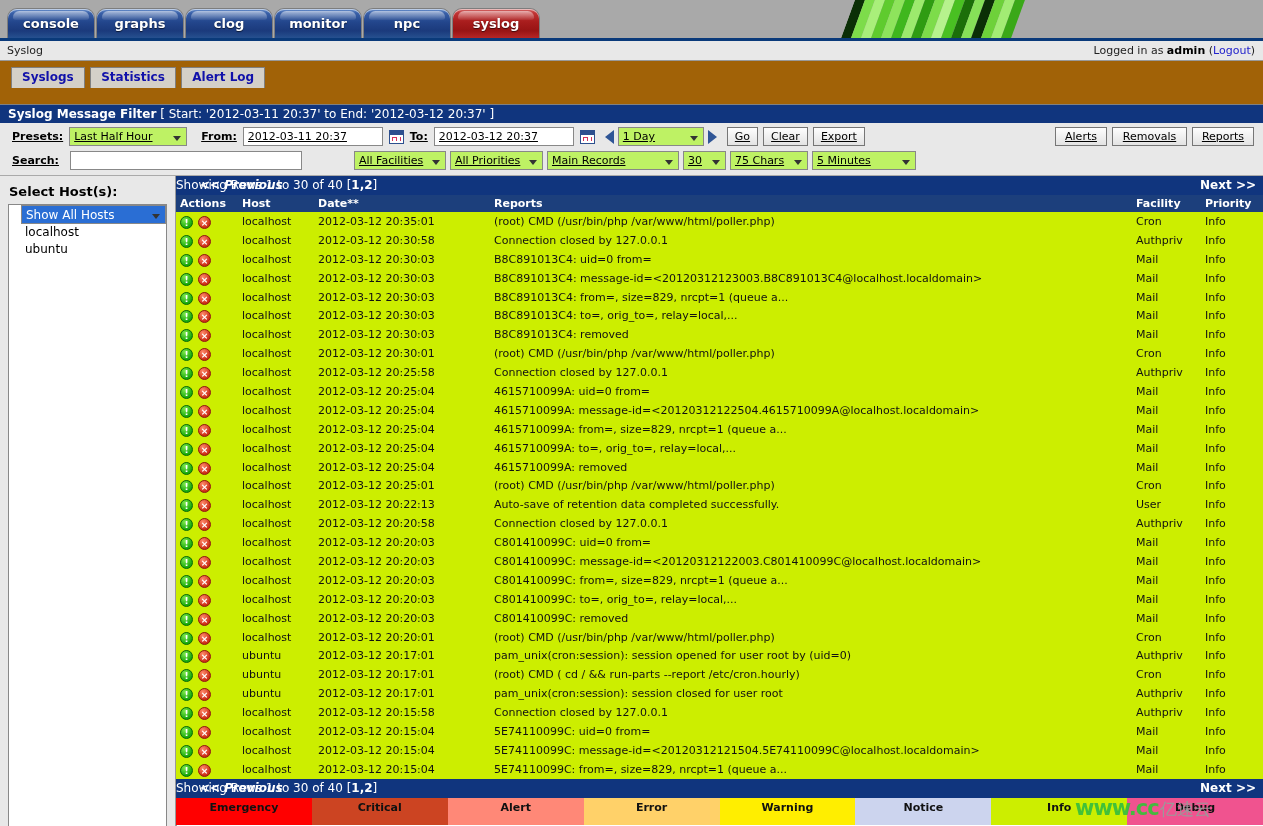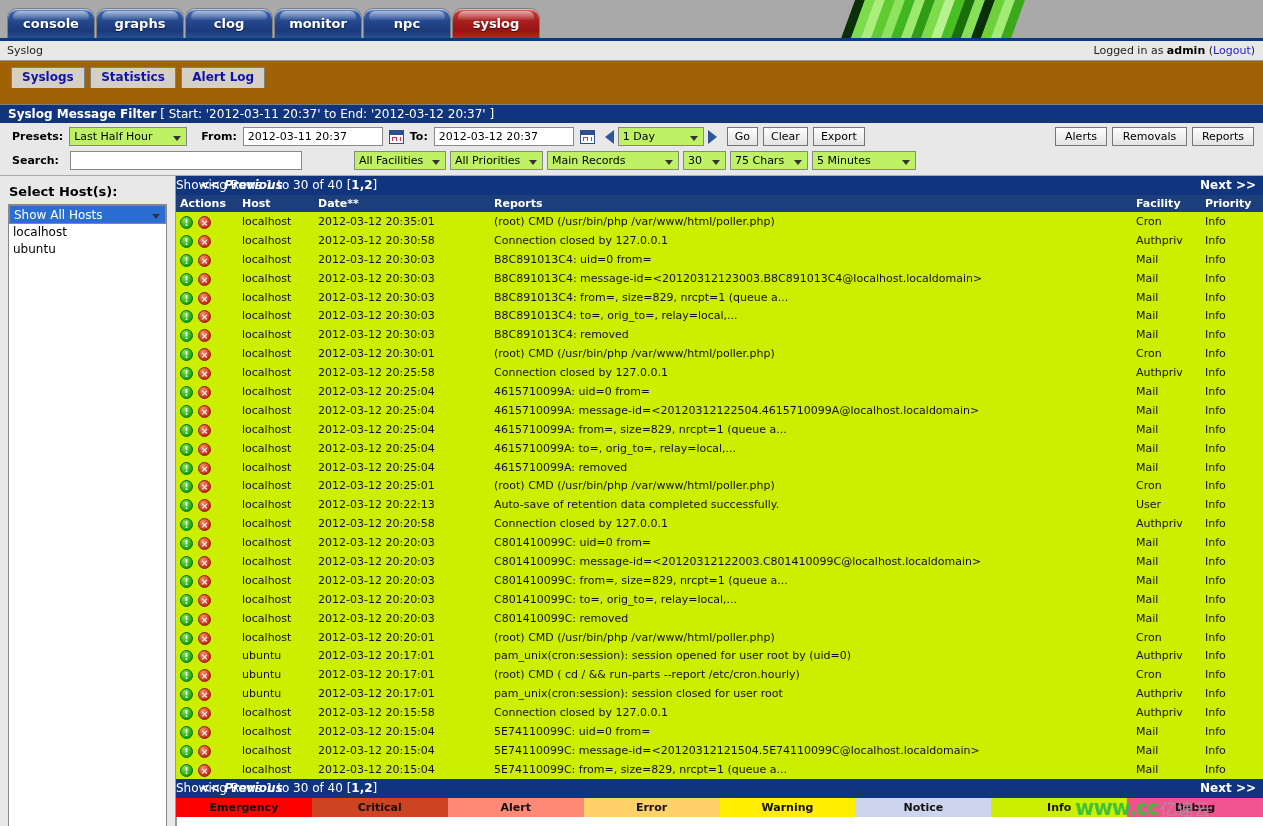--- a/index.html
+++ b/index.html
@@ -107,21 +107,21 @@
   }
   .filterhead b { font-weight: bold; }
   .filterhead span { font-weight: normal; }
 
   
   .filterbody {
     background: #e8e8e8;
     border-bottom: 1px solid #aaa;
     padding: 3px 0 4px 0;
   }
-  .frow { display: flex; align-items: center; height: 21px; padding-left: 12px; }
+  .frow { display: flex; align-items: center; height: 21px; padding-left: 12px; text-decoration: underline; }
   .frow.r2 { margin-top: 3px; }
   .flabel { font-weight: bold; font-size: 11px; color: #000; margin-right: 6px; }
 
   .sel {
     position: relative;
     height: 19px;
     background: #bef264;
     border: 1px solid #888;
     font-size: 11px;
     line-height: 17px;
@@ -216,20 +216,21 @@
     height: 637px;
     box-sizing: border-box;
     overflow: hidden;
   }
   .hostopt {
     font-size: 12px;
     padding: 1px 3px 2px 4px;
     color: #000;
     cursor: pointer;
     white-space: nowrap;
+    margin-left: 12px;
   }
   .hostopt.sel { background: #2a6ed4; color: #ffffff; }
 
   .tablewrap { flex: 1 1 auto; background: #fff; }
 
   .pagebar {
     background: #10357e;
     color: #ffffff;
     height: 19px;
     line-height: 19px;
@@ -281,21 +282,21 @@
     color: #fff;
     line-height: 13px;
     text-align: center;
     cursor: pointer;
     box-sizing: border-box;
   }
   .ico.info { background: radial-gradient(circle at 35% 28%, #7ee84a, #17a80c 70%); border: 1px solid #0b6b06; }
   .ico.del  { background: radial-gradient(circle at 35% 28%, #ff8a6a, #cc2d16 70%); border: 1px solid #8d1d0c; }
 
   
-  .legend { display: flex; height: 19px; border-radius: 8px; }
+  .legend { display: flex; height: 27px; border-radius: 8px; }
   .legend div {
     flex: 1 1 0;
     text-align: center;
     font-size: 11px;
     font-weight: bold;
     color: #111;
     line-height: 19px;
     white-space: nowrap;
     cursor: pointer;
   }

